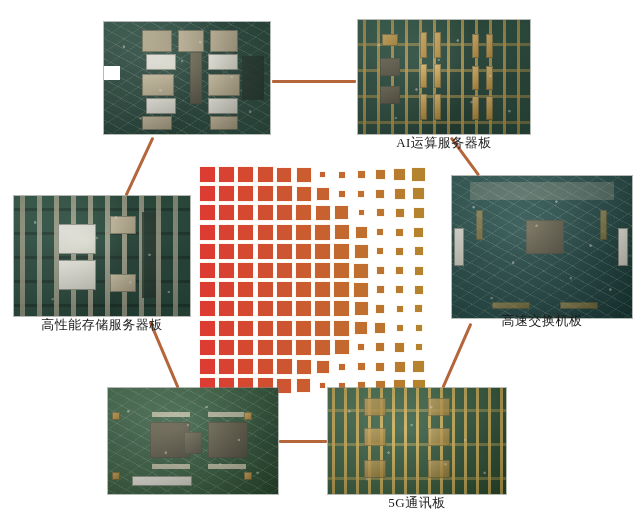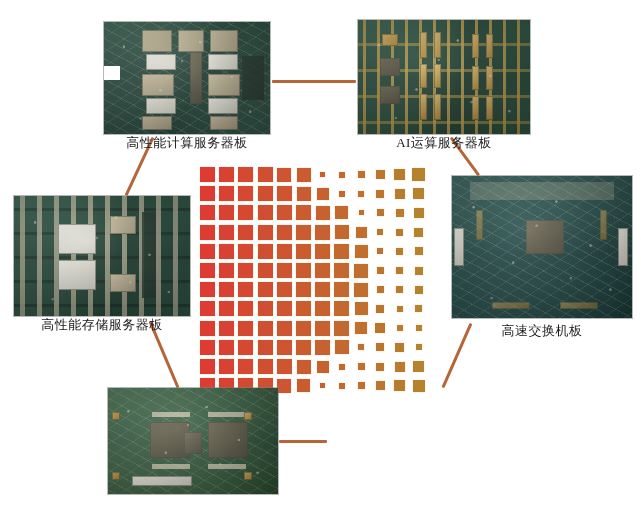--- a/index.html
+++ b/index.html
@@ -253,21 +253,20 @@
       <div class="chip wh" style="left:104px;top:76px;width:30px;height:16px;"></div>
       <div class="chip" style="left:38px;top:94px;width:30px;height:14px;"></div>
       <div class="chip" style="left:106px;top:94px;width:28px;height:14px;"></div>
       <div class="chip dk" style="left:86px;top:30px;width:12px;height:52px;"></div>
       <div class="slot dark" style="left:138px;top:34px;width:22px;height:44px;"></div>
       <div class="lyr speck"></div>
       <div class="lyr vignette"></div>
 
       <div style="position:absolute;left:0;top:44px;width:16px;height:14px;background:#fff;"></div>
     </div>
-    <div class="cap" style="top:112px;">高性能计算服务器板</div>
   </div>
 
   <div class="board" style="left:14px;top:196px;width:176px;height:120px;">
     <div class="pcb lam-mid">
       <div class="lyr pads-beige"></div>
       <div class="chip wh" style="left:44px;top:28px;width:38px;height:30px;"></div>
       <div class="chip wh" style="left:44px;top:64px;width:38px;height:30px;"></div>
       <div class="chip" style="left:96px;top:20px;width:26px;height:18px;"></div>
       <div class="chip" style="left:96px;top:78px;width:26px;height:18px;"></div>
       <div class="slot dark" style="left:128px;top:16px;width:14px;height:86px;"></div>
@@ -308,21 +307,21 @@
       <div class="chip dk" style="left:74px;top:44px;width:38px;height:34px;"></div>
       <div class="chip wh" style="left:2px;top:52px;width:10px;height:38px;"></div>
       <div class="chip wh" style="left:166px;top:52px;width:10px;height:38px;"></div>
       <div class="chip gd" style="left:24px;top:34px;width:7px;height:30px;opacity:.6;"></div>
       <div class="chip gd" style="left:148px;top:34px;width:7px;height:30px;opacity:.6;"></div>
       <div class="chip gd" style="left:40px;top:126px;width:38px;height:7px;opacity:.6;"></div>
       <div class="chip gd" style="left:108px;top:126px;width:38px;height:7px;opacity:.6;"></div>
       <div class="lyr speck"></div>
       <div class="lyr vignette"></div>
     </div>
-    <div class="cap" style="top:146px;font-family:Liberation Mono, monospace;">高速交换机板</div>
+    <div class="cap" style="top:136px;font-family:Liberation Mono, monospace;">高速交换机板</div>
   </div>
 
   <div class="board" style="left:108px;top:388px;width:170px;height:106px;">
     <div class="pcb lam-gold">
       <div class="lyr traces-fine"></div>
       <div class="chip dk" style="left:42px;top:34px;width:40px;height:36px;"></div>
       <div class="chip dk" style="left:100px;top:34px;width:40px;height:36px;"></div>
       <div class="chip dk" style="left:76px;top:44px;width:18px;height:22px;"></div>
       <div class="slot" style="left:44px;top:24px;width:38px;height:5px;"></div>
       <div class="slot" style="left:100px;top:24px;width:38px;height:5px;"></div>
@@ -331,14 +330,28 @@
       <div class="chip wh" style="left:24px;top:88px;width:60px;height:10px;"></div>
       <div class="chip gd" style="left:4px;top:24px;width:8px;height:8px;"></div>
       <div class="chip gd" style="left:4px;top:84px;width:8px;height:8px;"></div>
       <div class="chip gd" style="left:136px;top:24px;width:8px;height:8px;"></div>
       <div class="chip gd" style="left:136px;top:84px;width:8px;height:8px;"></div>
       <div class="lyr speck"></div>
       <div class="lyr vignette"></div>
     </div>
   </div>
 
+  <div class="board" style="left:328px;top:388px;width:178px;height:106px;">
+    <div class="pcb lam-gold">
+      <div class="lyr pads-gold-wide"></div>
+      <div class="chip gd" style="left:36px;top:10px;width:22px;height:18px;opacity:.8;"></div>
+      <div class="chip gd" style="left:36px;top:40px;width:22px;height:18px;opacity:.8;"></div>
+      <div class="chip gd" style="left:36px;top:72px;width:22px;height:18px;opacity:.8;"></div>
+      <div class="chip gd" style="left:100px;top:10px;width:22px;height:18px;opacity:.8;"></div>
+      <div class="chip gd" style="left:100px;top:40px;width:22px;height:18px;opacity:.8;"></div>
+      <div class="chip gd" style="left:100px;top:72px;width:22px;height:18px;opacity:.8;"></div>
+      <div class="lyr speck"></div>
+      <div class="lyr vignette"></div>
+    </div>
+    <div class="cap" style="top:106px;">5G通讯板</div>
+  </div>
 
 </div>
 
 </body></html>

